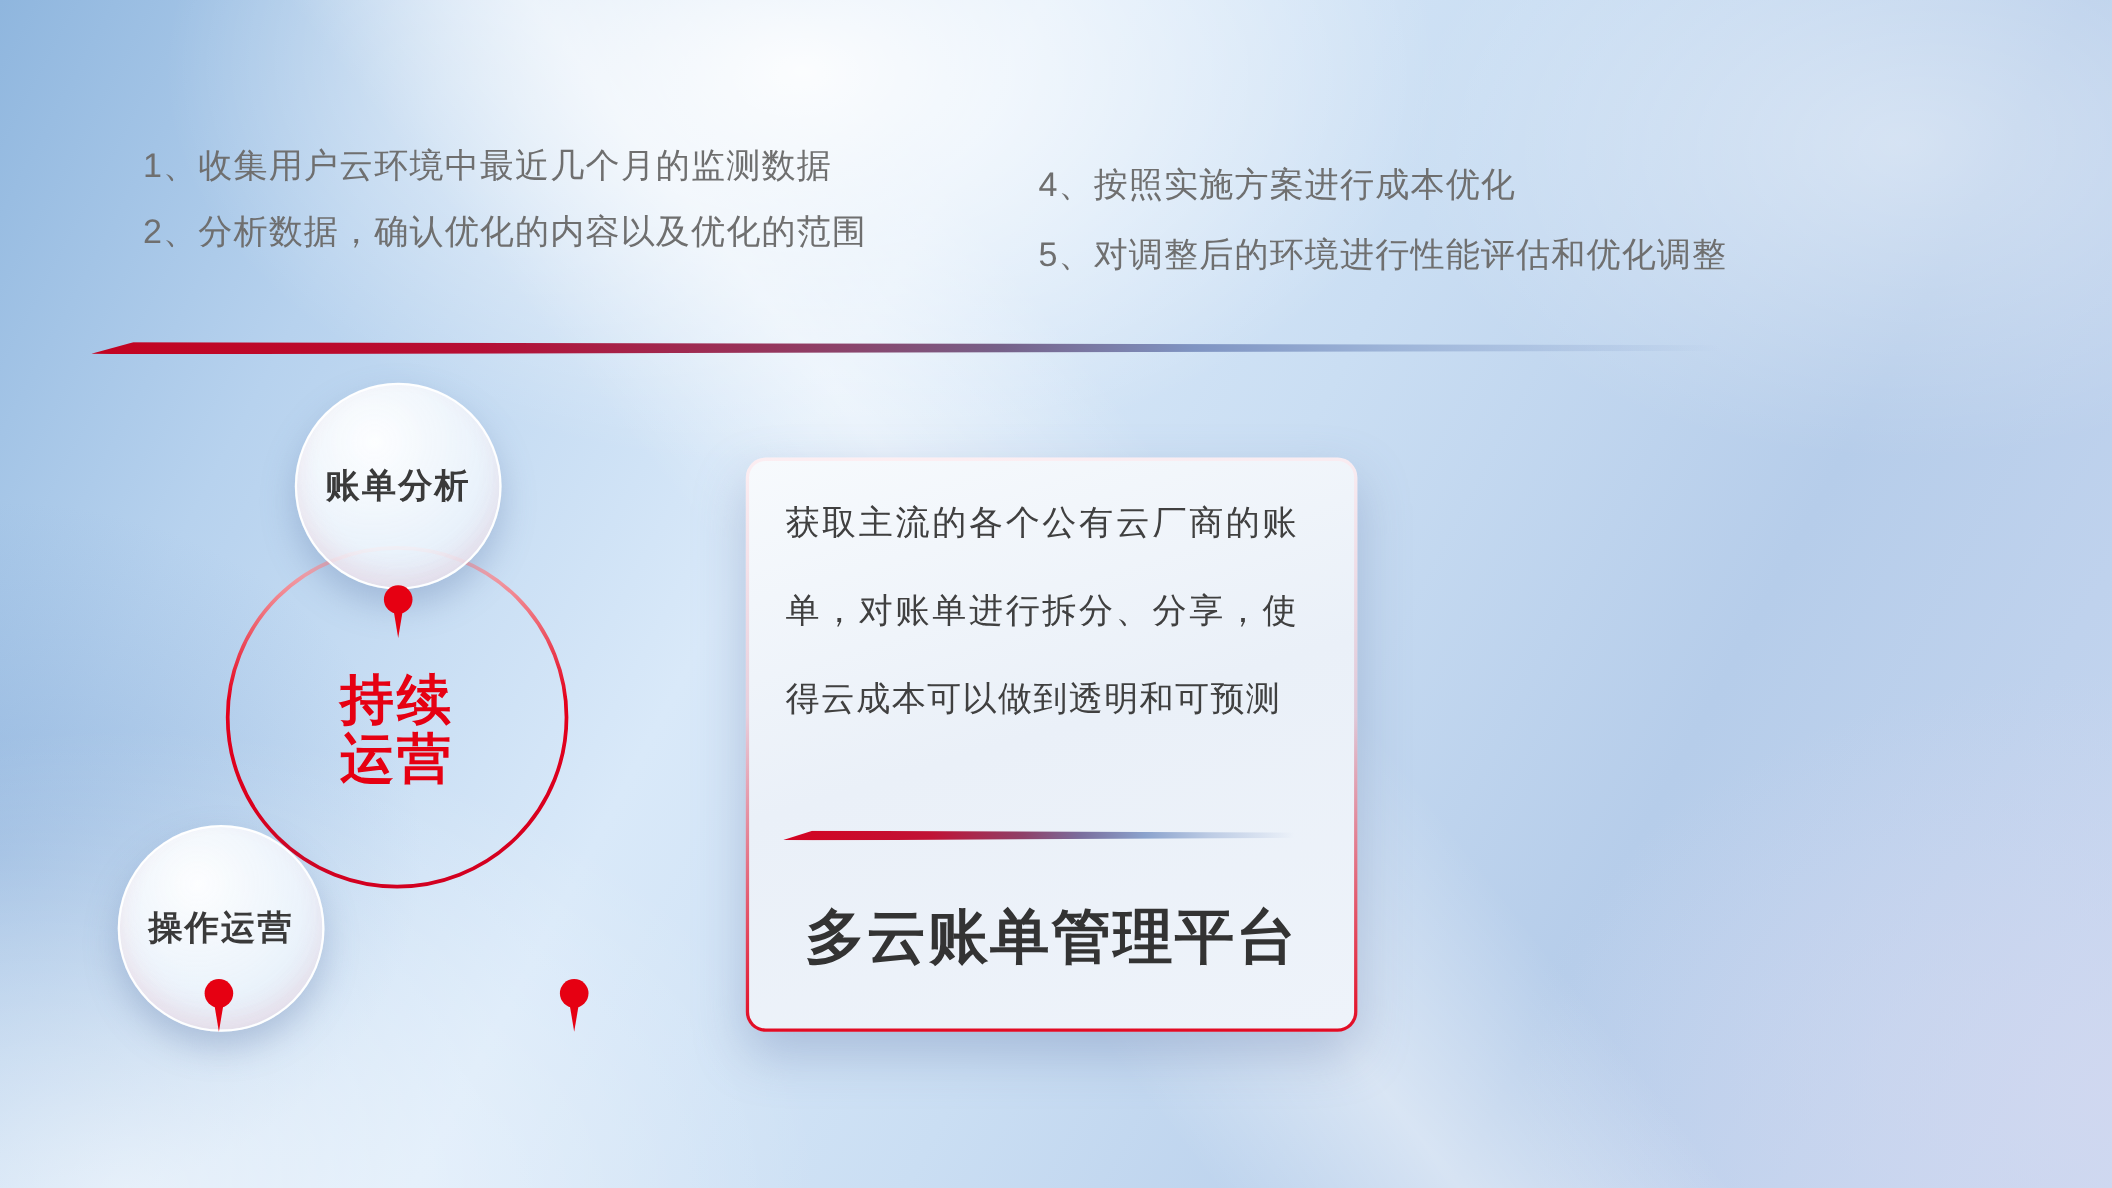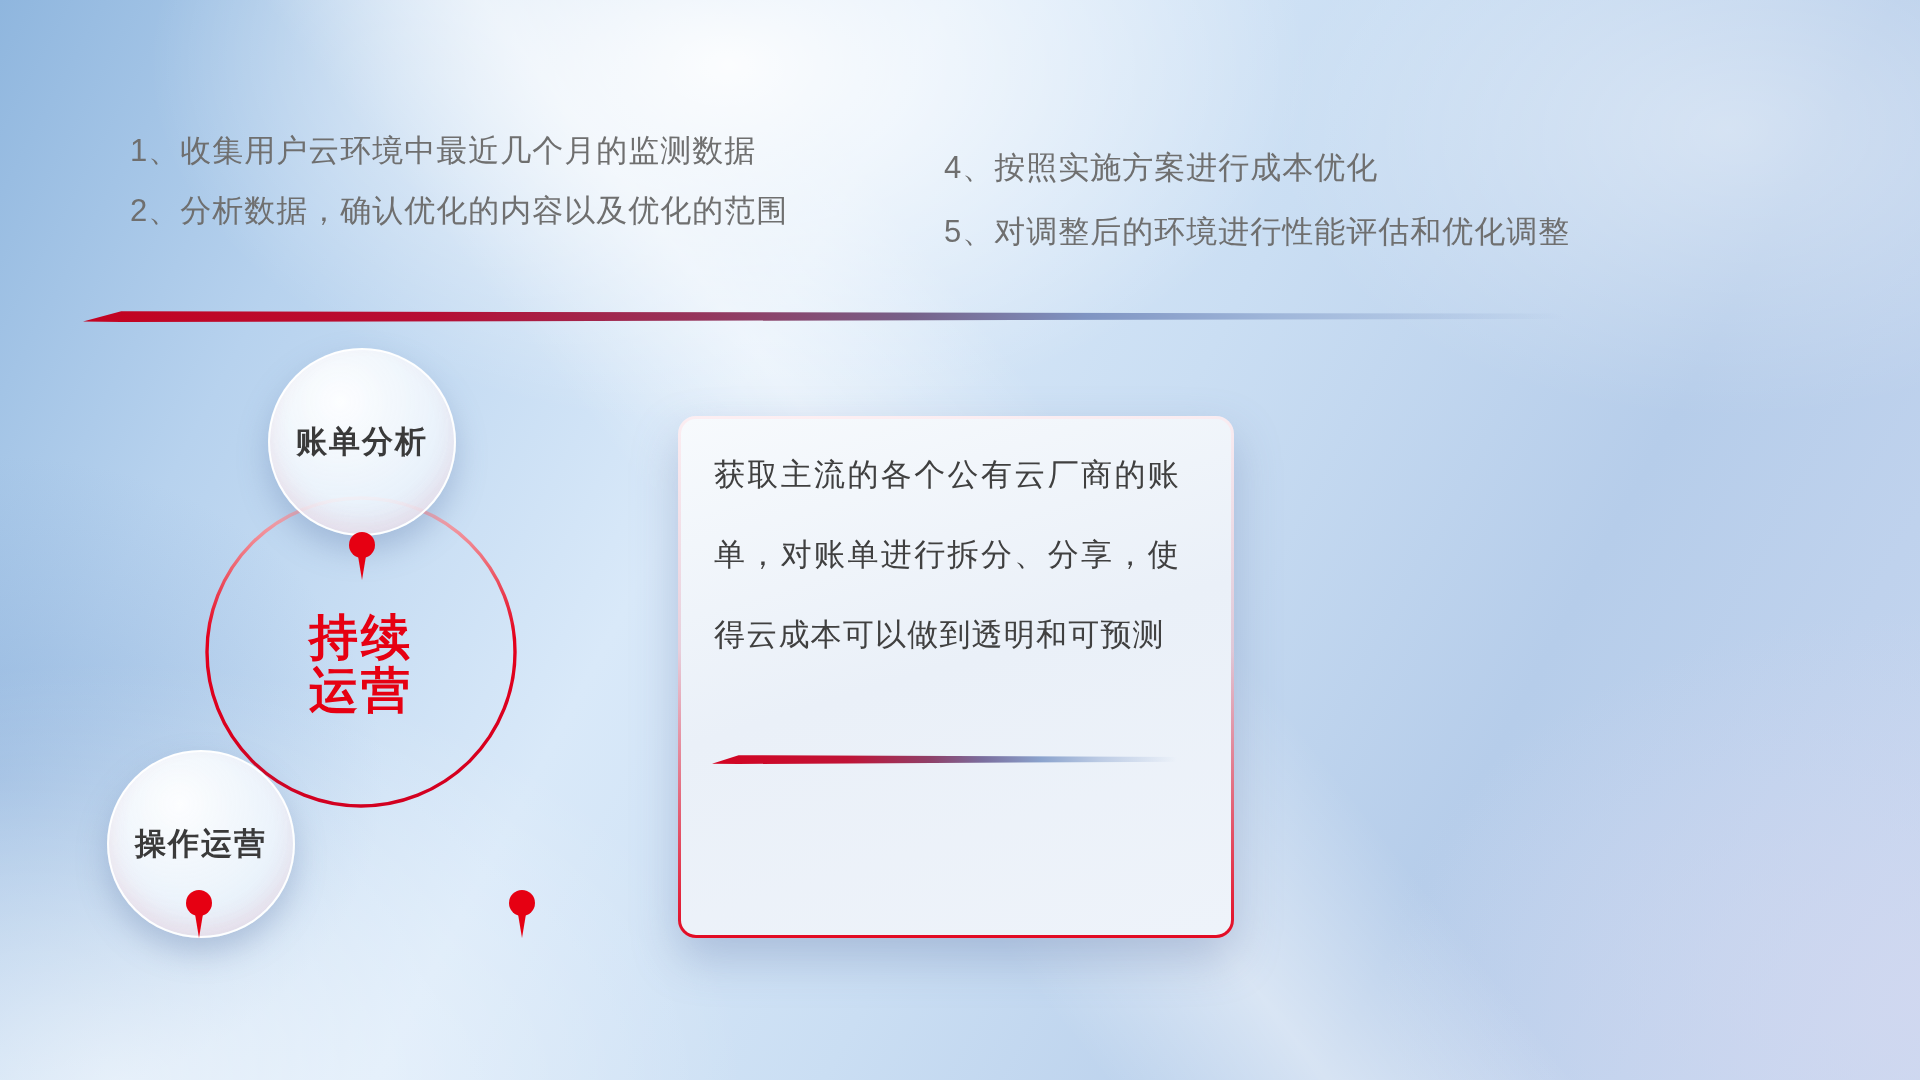--- a/index.html
+++ b/index.html
@@ -126,17 +126,18 @@
   </div>
 
   <div class="dot dot-top"></div>
   <div class="dot dot-bl"></div>
   <div class="dot dot-br"></div>
 
   <div class="card card-1">
     <div class="card-inner">
       <p class="card-body">获取主流的各个公有云厂商的账单，对账单进行拆分、分享，使得云成本可以做到透明和可预测</p>
       <div class="card-divider"></div>
+      <h2 class="card-title">多云账单管理平台</h2>
     </div>
   </div>
 
 
 </div>
 
 </body></html>

